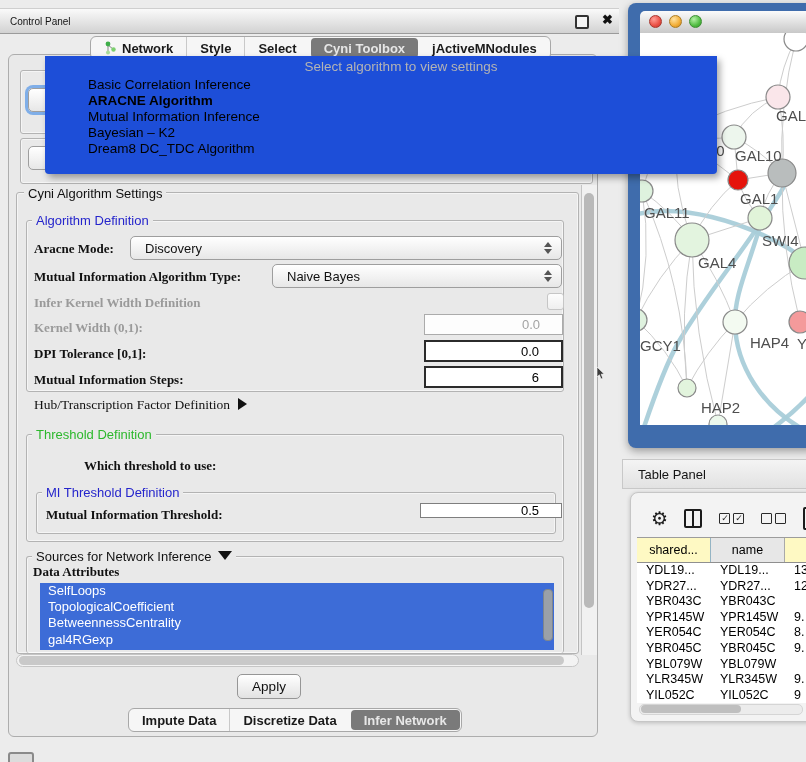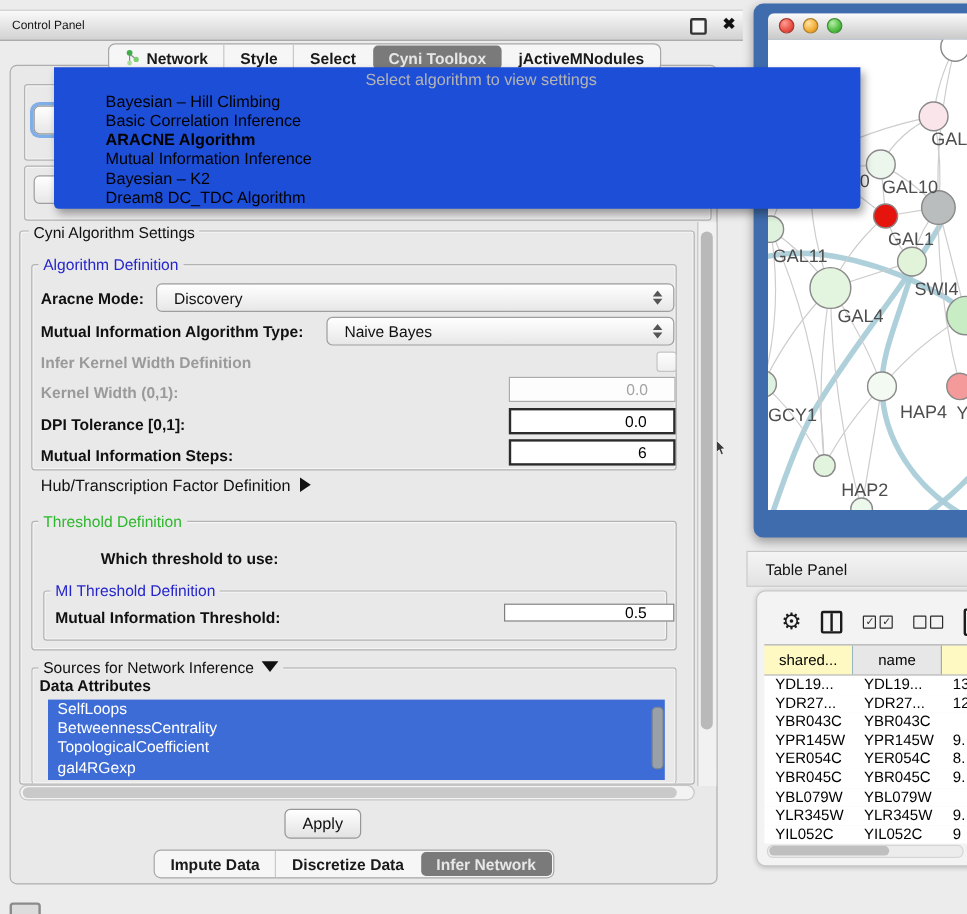--- a/index.html
+++ b/index.html
@@ -24,21 +24,21 @@
   .tab{display:flex;align-items:center;gap:5px;padding:0 13px;font-size:13px;font-weight:600;color:#1a1a1a;border-left:1px solid #c9c9c9;}
   .tab:first-child{border-left:none;}
   .tab.selected{background:#7a7a7a;color:#e7e7e7;border-radius:4px;margin:1px;border-left:none;}
   .tab.selected + .tab{border-left:none;}
   #topTabs{left:90px;top:36px;}
   #bottomTabs{left:128px;top:708px;}
 
   
   .group{position:absolute;border:1px solid #b3b3b3;border-radius:3px;box-shadow:inset 0 0 0 1px rgba(255,255,255,.55);}
   .gtitle{position:absolute;font-size:13px;background:#e9e9e9;padding:0 4px;white-space:nowrap;}
-  .lbl{position:absolute;font-size:13px;font-weight:bold;color:#111;white-space:nowrap;}
+  .lbl{position:absolute;font-size:13px;font-weight:bold;color:#111;white-space:nowrap;font-family:Liberation Serif, serif;}
   .lbl.dis{color:#9a9a9a;}
   .plain{font-weight:normal;}
 
   
   .combo{position:absolute;height:24px;background:linear-gradient(#ffffff,#e7e7e7);
     border:1px solid #9e9e9e;border-radius:5px;display:flex;align-items:center;box-sizing:border-box;}
   .combo .ctext{font-size:13px;color:#111;margin-left:14px;flex:1;}
   .spin{width:10px;margin-right:8px;display:flex;flex-direction:column;gap:2px;align-items:center;}
   .spin .up{width:0;height:0;border-left:4px solid transparent;border-right:4px solid transparent;border-bottom:5px solid #555;}
   .spin .dn{width:0;height:0;border-left:4px solid transparent;border-right:4px solid transparent;border-top:5px solid #555;}
@@ -218,22 +218,22 @@
   <span class="lbl" style="left:46px;top:507px;">Mutual Information Threshold:</span>
   <input class="field thin" style="left: 420px; top: 503px; width: 142px; height: 15px;" value="0.5">
 
   <div class="group" style="left:26px;top:556px;width:536px;height:96px;border-bottom:none;"></div>
   <span class="gtitle" style="left:32px;top:549px;color:#111;">
     <span>Sources for Network Inference</span><span class="arrow-down"></span>
   </span>
   <span class="lbl" style="left:33px;top:564px;">Data Attributes</span>
   <div class="attr-list" id="attrList">
       <div class="attr-item">SelfLoops</div>
+      <div class="attr-item">TopologicalCoefficient</div>
       <div class="attr-item">BetweennessCentrality</div>
-      <div class="attr-item">TopologicalCoefficient</div>
       <div class="attr-item">gal4RGexp</div>
     </div>
   <div class="attr-scroll" style="left:543px;top:589px;position:absolute;"></div>
 
   <div class="vscroll">
       <div class="vthumb"></div>
     </div>
   <div class="hscroll">
       <div class="hthumb"></div>
     </div>
@@ -248,21 +248,20 @@
         <span>Discretize Data</span>
       </div>
       <div class="tab selected">
         <span>Infer Network</span>
       </div>
     </div>
 
   <div class="popup">
     <div class="dd-prompt">Select algorithm to view settings</div>
     <div id="ddItems">
-        <div class="dd-item">Bayesian – Hill Climbing</div>
         <div class="dd-item">Basic Correlation Inference</div>
         <div class="dd-item sel">ARACNE Algorithm</div>
         <div class="dd-item">Mutual Information Inference</div>
         <div class="dd-item">Bayesian – K2</div>
         <div class="dd-item">Dream8 DC_TDC Algorithm</div>
       </div>
   </div>
 
   <div class="net-frame"></div>
   <div class="net-titlebar">

